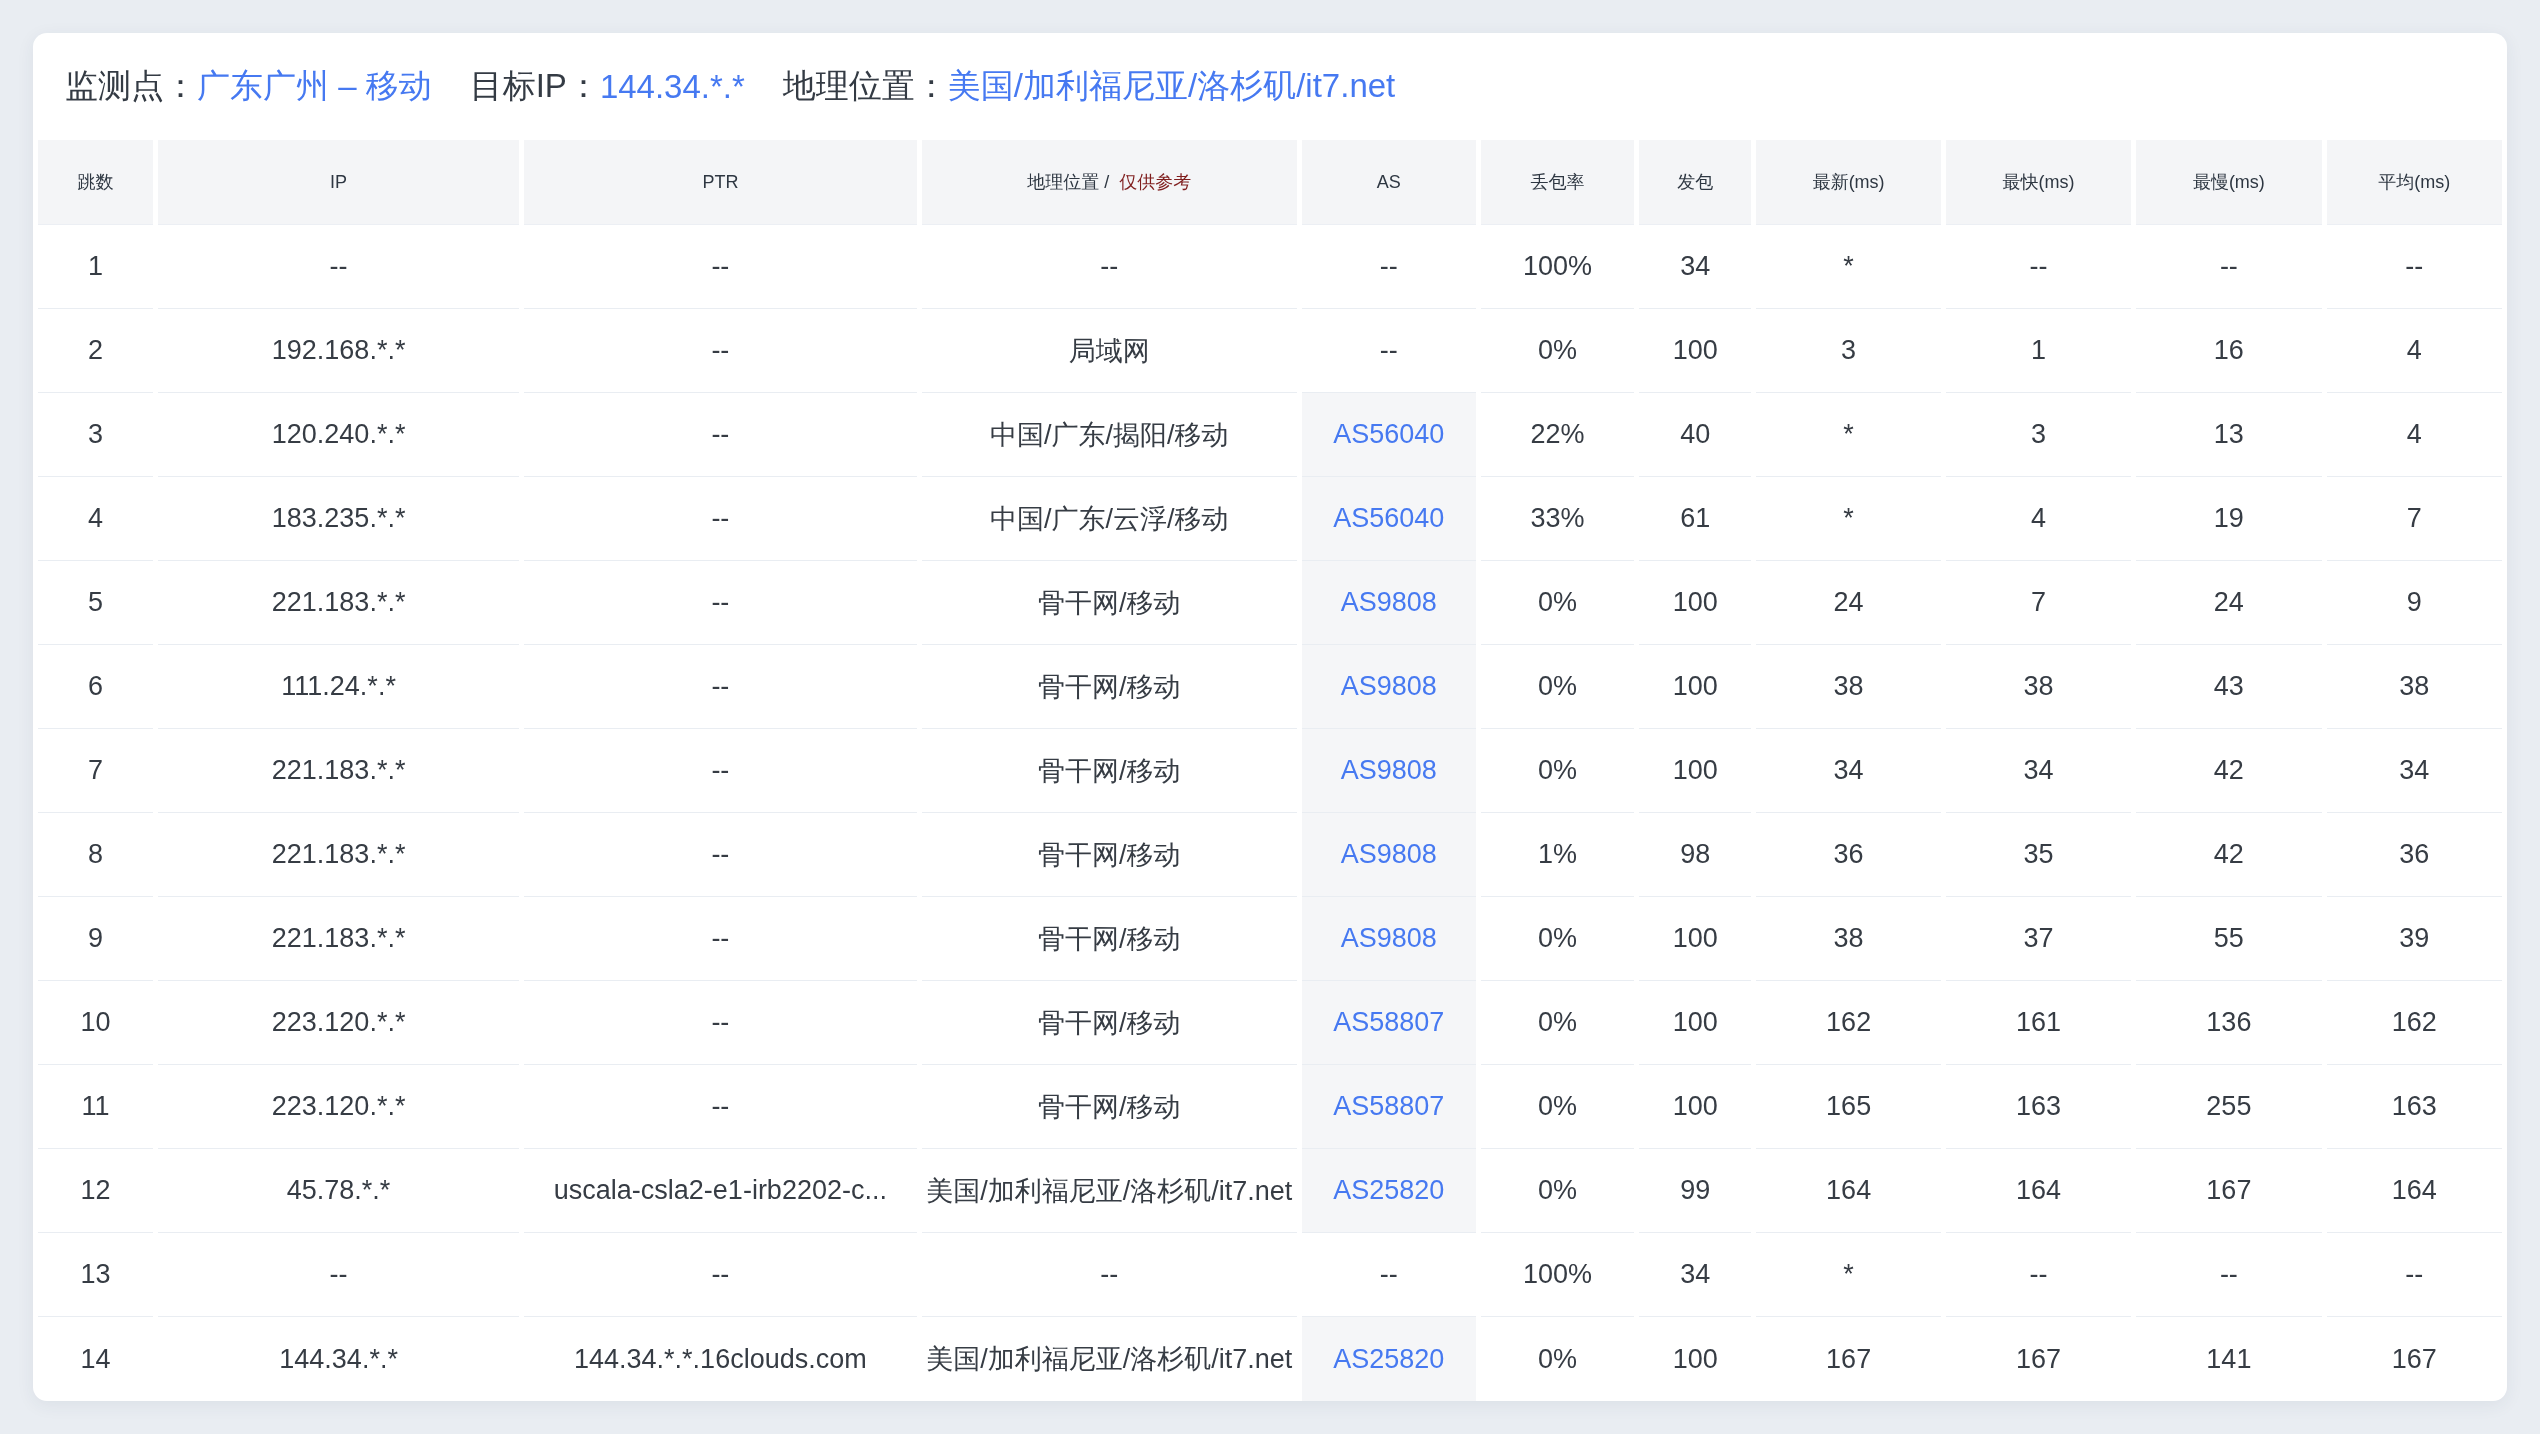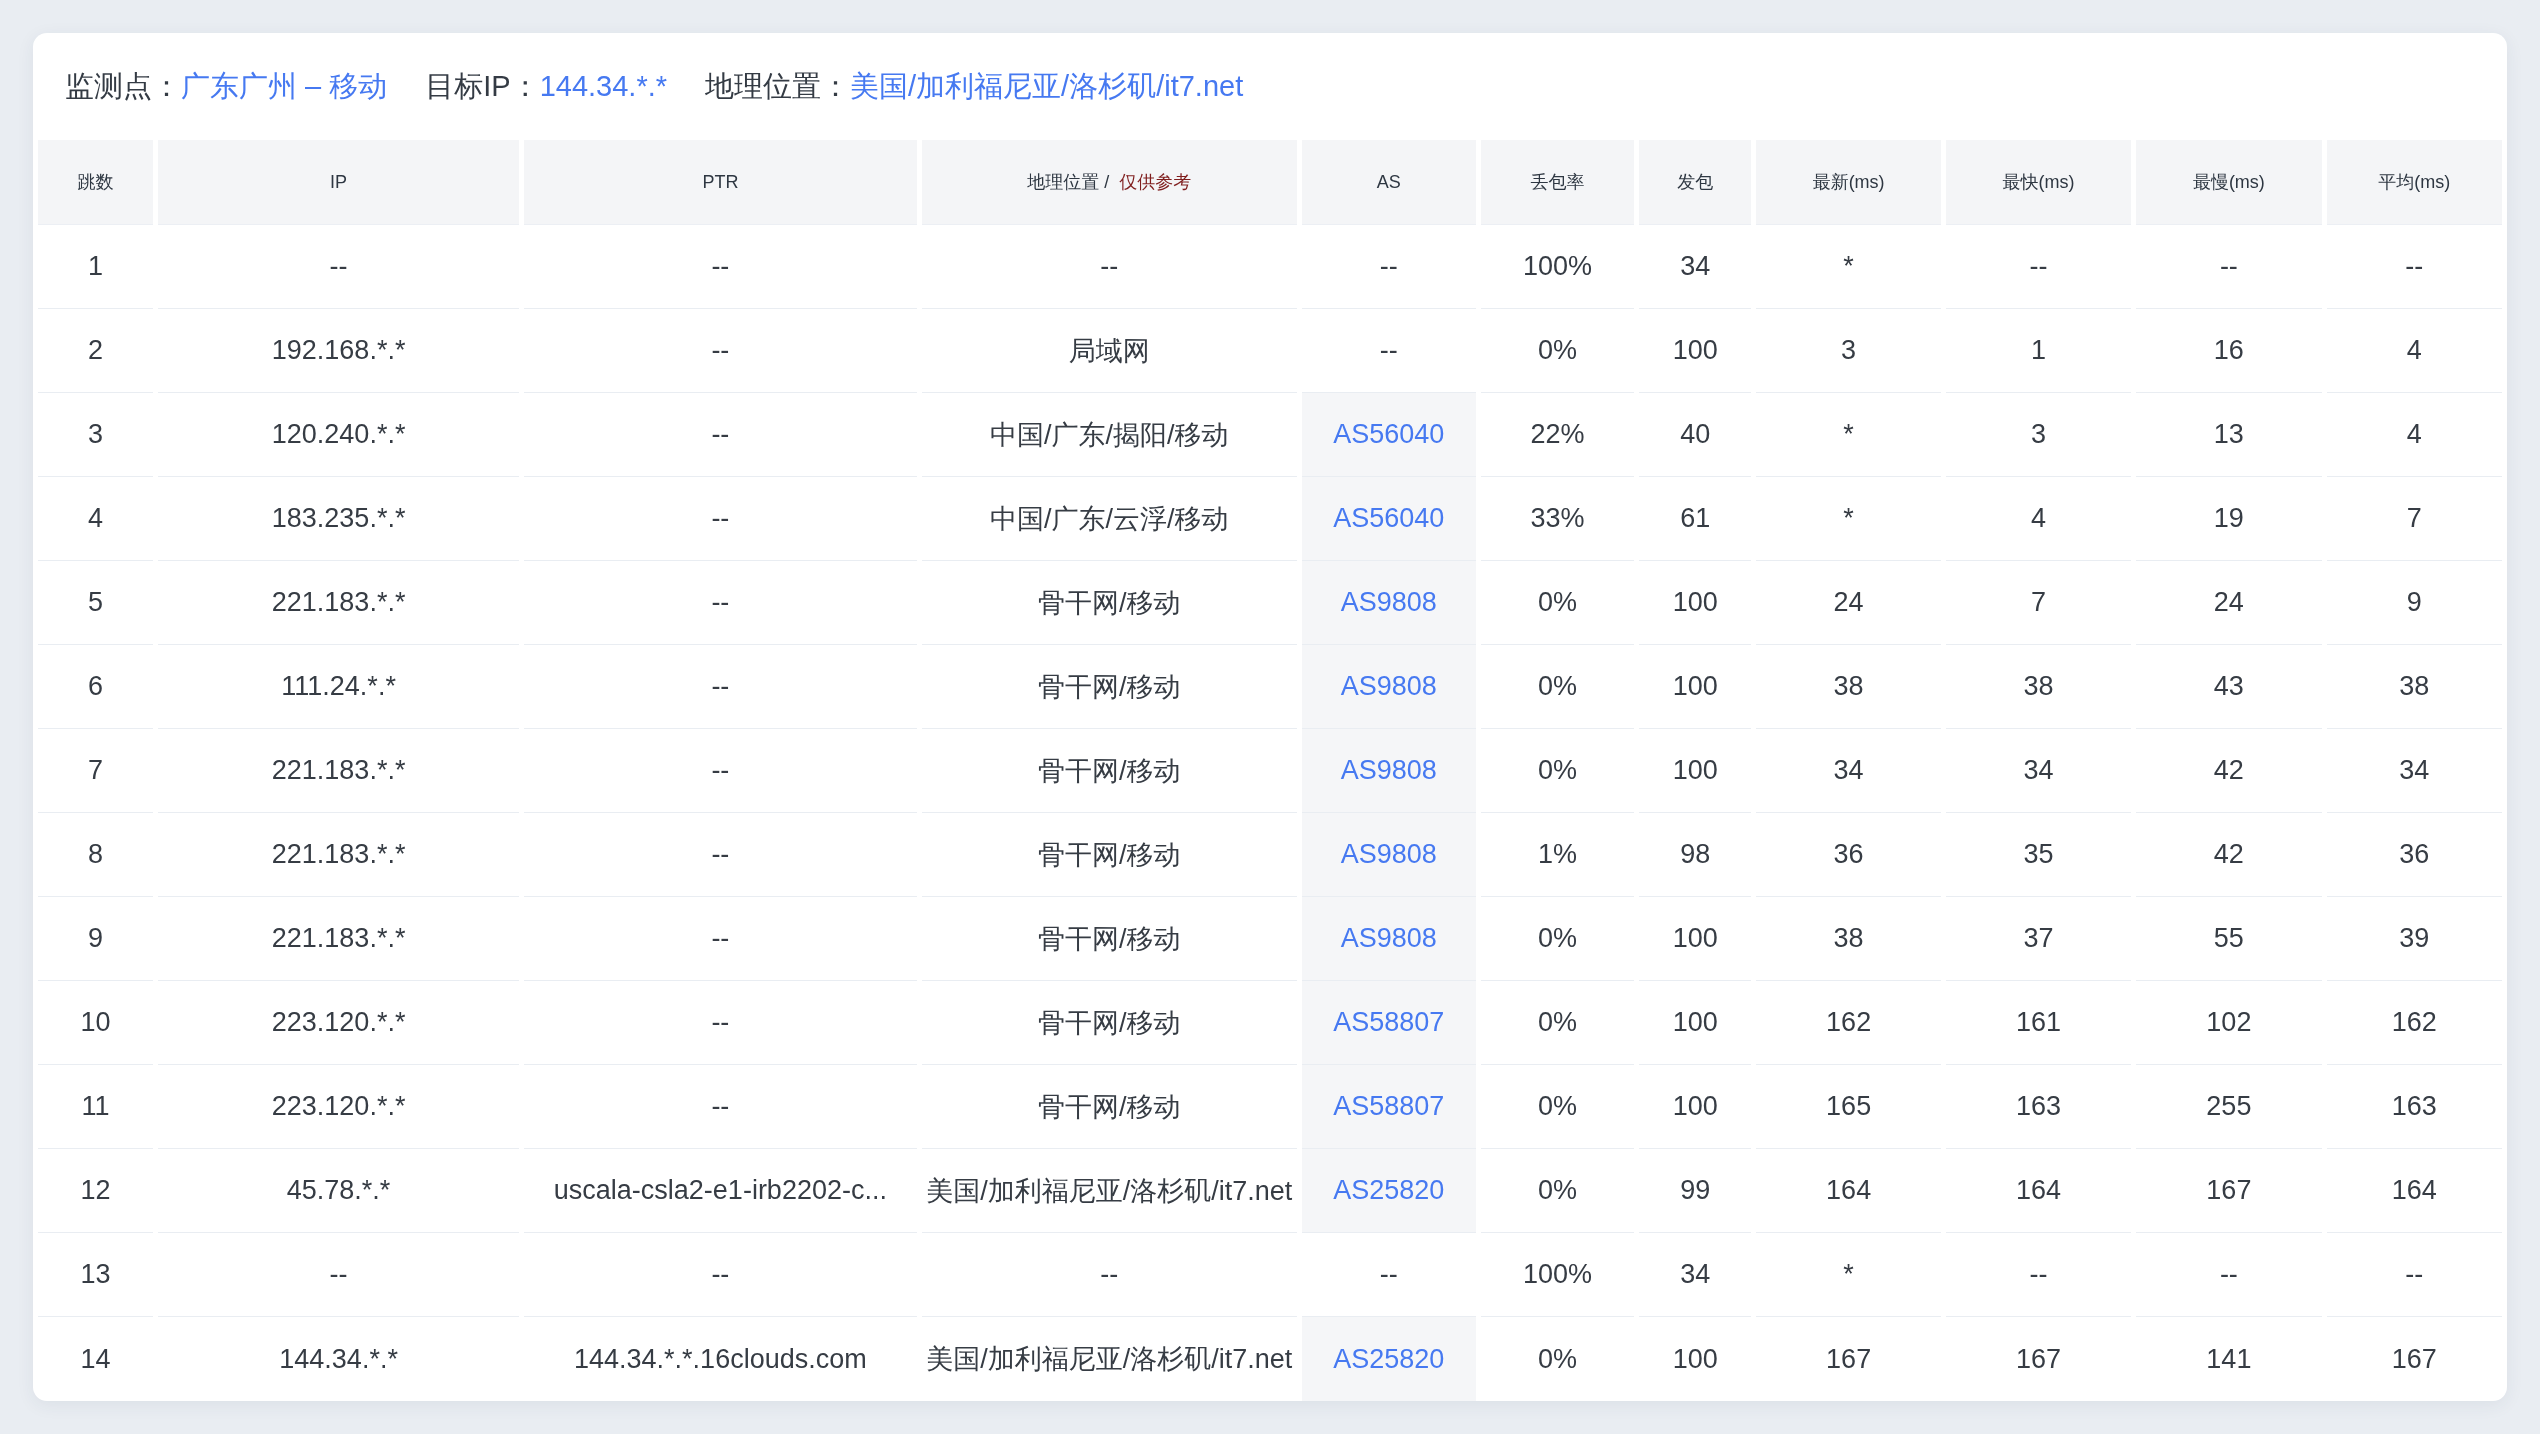--- a/index.html
+++ b/index.html
@@ -16,21 +16,21 @@
     background:#ffffff;
     border-radius:14px;
     box-shadow:0 4px 18px rgba(40,60,90,.07);
     overflow:hidden;
   }
   .info-bar {
     display:flex;
     align-items:center;
     height:107px;
     padding:0 32px;
-    font-size:29px;
+    font-size:33px;
     gap:38px;
     white-space:nowrap;
   }
   .info-item { display:flex; align-items:center; }
   .info-label { color:#343b44; }
   .info-value { color:#4679f1; cursor:pointer; }
   table {
     width:100%;
     table-layout:fixed;
     border-collapse:separate;
@@ -234,21 +234,21 @@
       <tr>
         <td>10</td>
         <td>223.120.*.*</td>
         <td>--</td>
         <td>骨干网/移动</td>
         <td class="as-filled">AS58807</td>
         <td>0%</td>
         <td>100</td>
         <td>162</td>
         <td>161</td>
-        <td>102</td>
+        <td>136</td>
         <td>162</td>
       </tr>
       <tr>
         <td>11</td>
         <td>223.120.*.*</td>
         <td>--</td>
         <td>骨干网/移动</td>
         <td class="as-filled">AS58807</td>
         <td>0%</td>
         <td>100</td>

